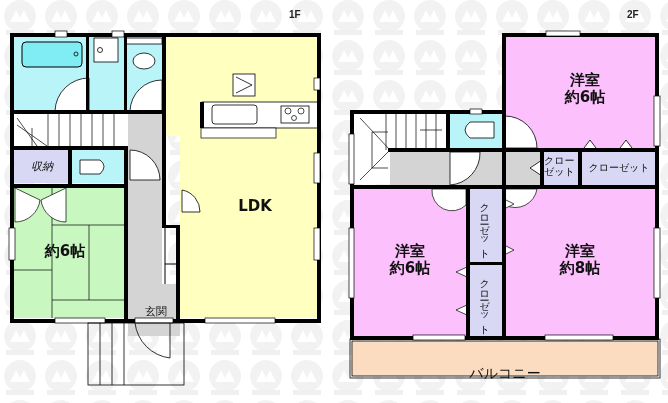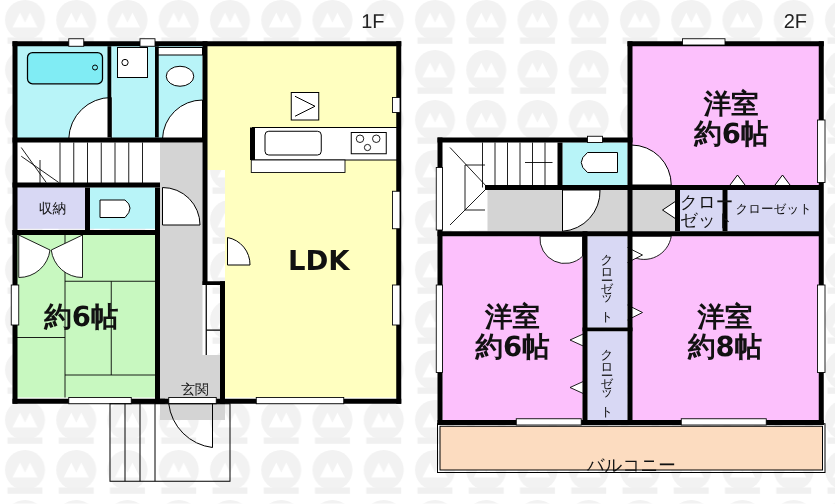--- a/index.html
+++ b/index.html
@@ -1,21 +1,21 @@
 <!DOCTYPE html>
 <html><head>
 <meta charset="utf-8">
 <style>
   html, body { margin:0; padding:0; }
   body { width:668px; height:403px; background:#ffffff; position:relative; overflow:hidden;
          font-family:"DejaVu Sans", sans-serif; }
   .plan { position:absolute; left:0; top:0; width:668px; height:403px; }
   .lbl { position:absolute; text-align:center; color:#111; line-height:1.1; white-space:nowrap; }
-  .floor-label { position:absolute; font-size:16px; color:#222; font-family:"Liberation Sans", sans-serif; }
-  .room-big { font-size:22px; font-weight:bold; }
+  .floor-label { position:absolute; font-size:10px; color:#222; font-family:"Liberation Sans", sans-serif;font-weight:bold; }
+  .room-big { font-size:15px; font-weight:bold; }
   .room-sm { font-size:11px; }
   .vert { writing-mode:vertical-rl; font-size:10px; letter-spacing:0px; }
 </style>
 </head>
 <body>
 
 <svg class="plan" viewBox="0 0 668 403" xmlns="http://www.w3.org/2000/svg">
 
   <defs>
     <pattern id="wm" x="0" y="0" width="41" height="40" patternUnits="userSpaceOnUse">
@@ -214,35 +214,35 @@
 
 <div class="floor-label" style="left:289px; top:9px;">1F</div>
 <div class="floor-label" style="left:627px; top:9px;">2F</div>
 
 <div class="lbl room-big" style="left:205px; top:198px; width:100px; font-weight:bold;">
   <div>LDK</div>
 </div>
 <div class="lbl room-big" style="left:30px; top:243px; width:70px;">
   <div>約6帖</div>
 </div>
-<div class="lbl room-sm" style="left:22px; top:161px; width:40px;">収納</div>
+<div class="lbl room-sm" style="left:22px; top:161px; width:40px;font-style:italic;">収納</div>
 <div class="lbl room-sm" style="left:136px; top:306px; width:40px;">玄関</div>
 
 <div class="lbl room-big" style="left:545px; top:72px; width:80px;">
   <div>洋室</div>
   <div>約6帖</div>
 </div>
 <div class="lbl room-big" style="left:370px; top:243px; width:80px;">
   <div>洋室</div>
   <div>約6帖</div>
 </div>
 <div class="lbl room-big" style="left:540px; top:243px; width:80px;">
   <div>洋室</div>
   <div>約8帖</div>
 </div>
-<div class="lbl" style="left:544px; top:155px; width:22px; font-size:14px;">
+<div class="lbl" style="left:544px; top:155px; width:22px; font-size:10px;">
   <div>クロー</div>
   <div>ゼット</div>
 </div>
 <div class="lbl" style="left:582px; top:162px; width:74px; font-size:10px;">クローゼット</div>
 <div class="lbl vert" style="left:479px; top:190px; height:70px;">クローゼット</div>
 <div class="lbl vert" style="left:479px; top:268px; height:66px;">クローゼット</div>
 <div class="lbl" style="left:460px; top:366px; width:90px; font-size:14px;">バルコニー</div>
 
 </body></html>

